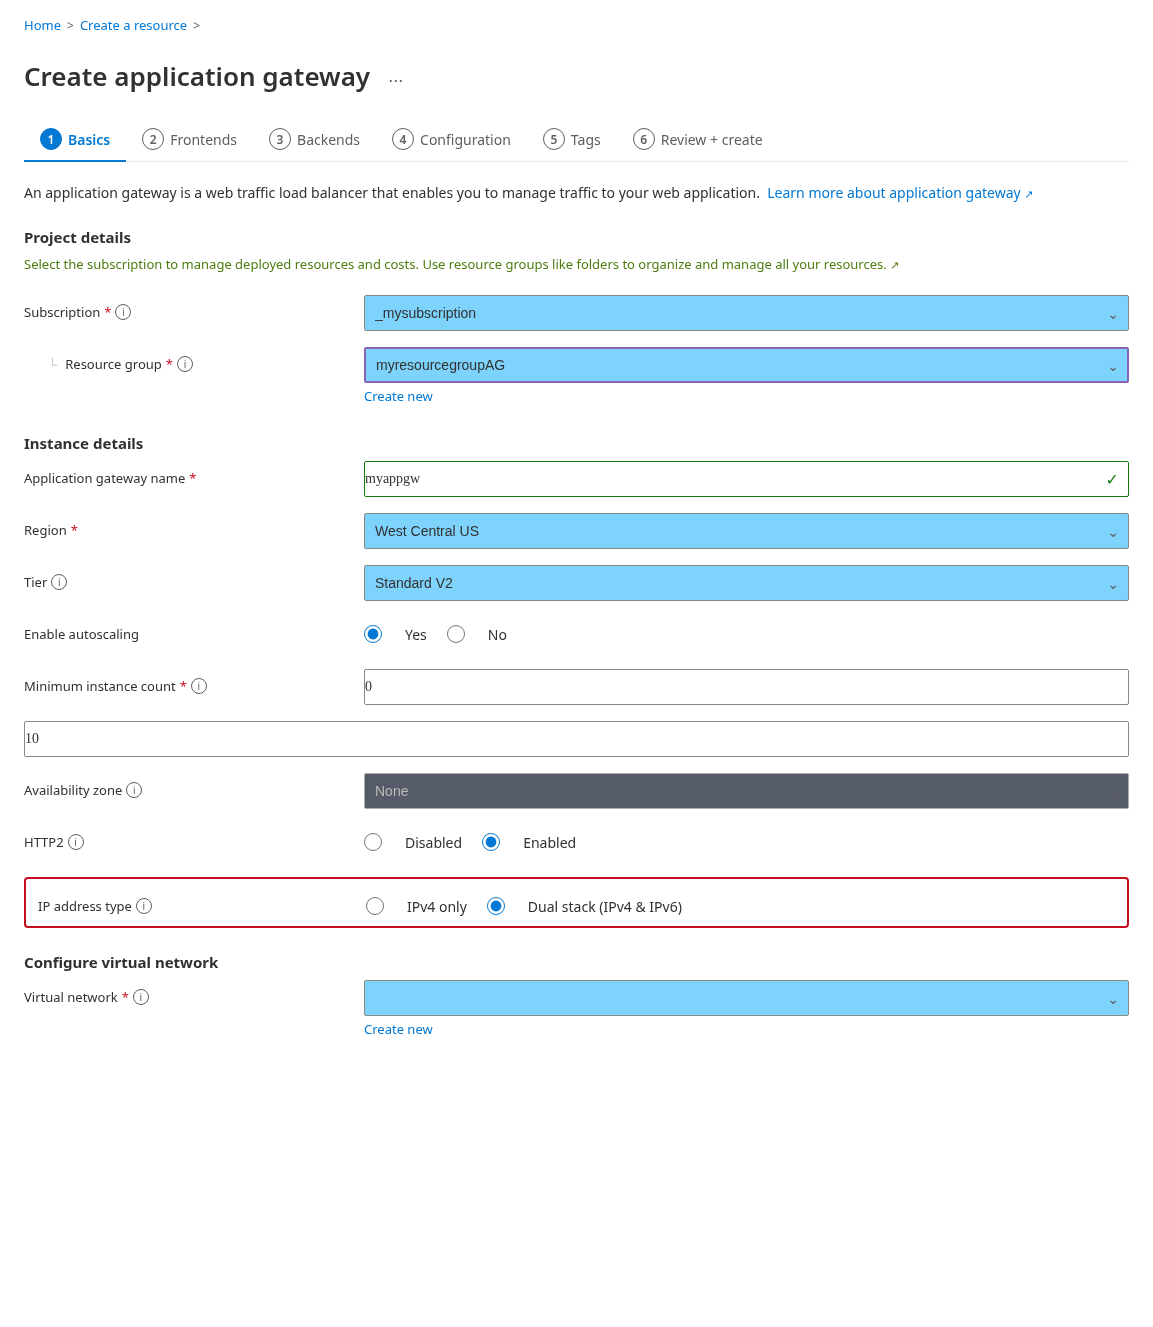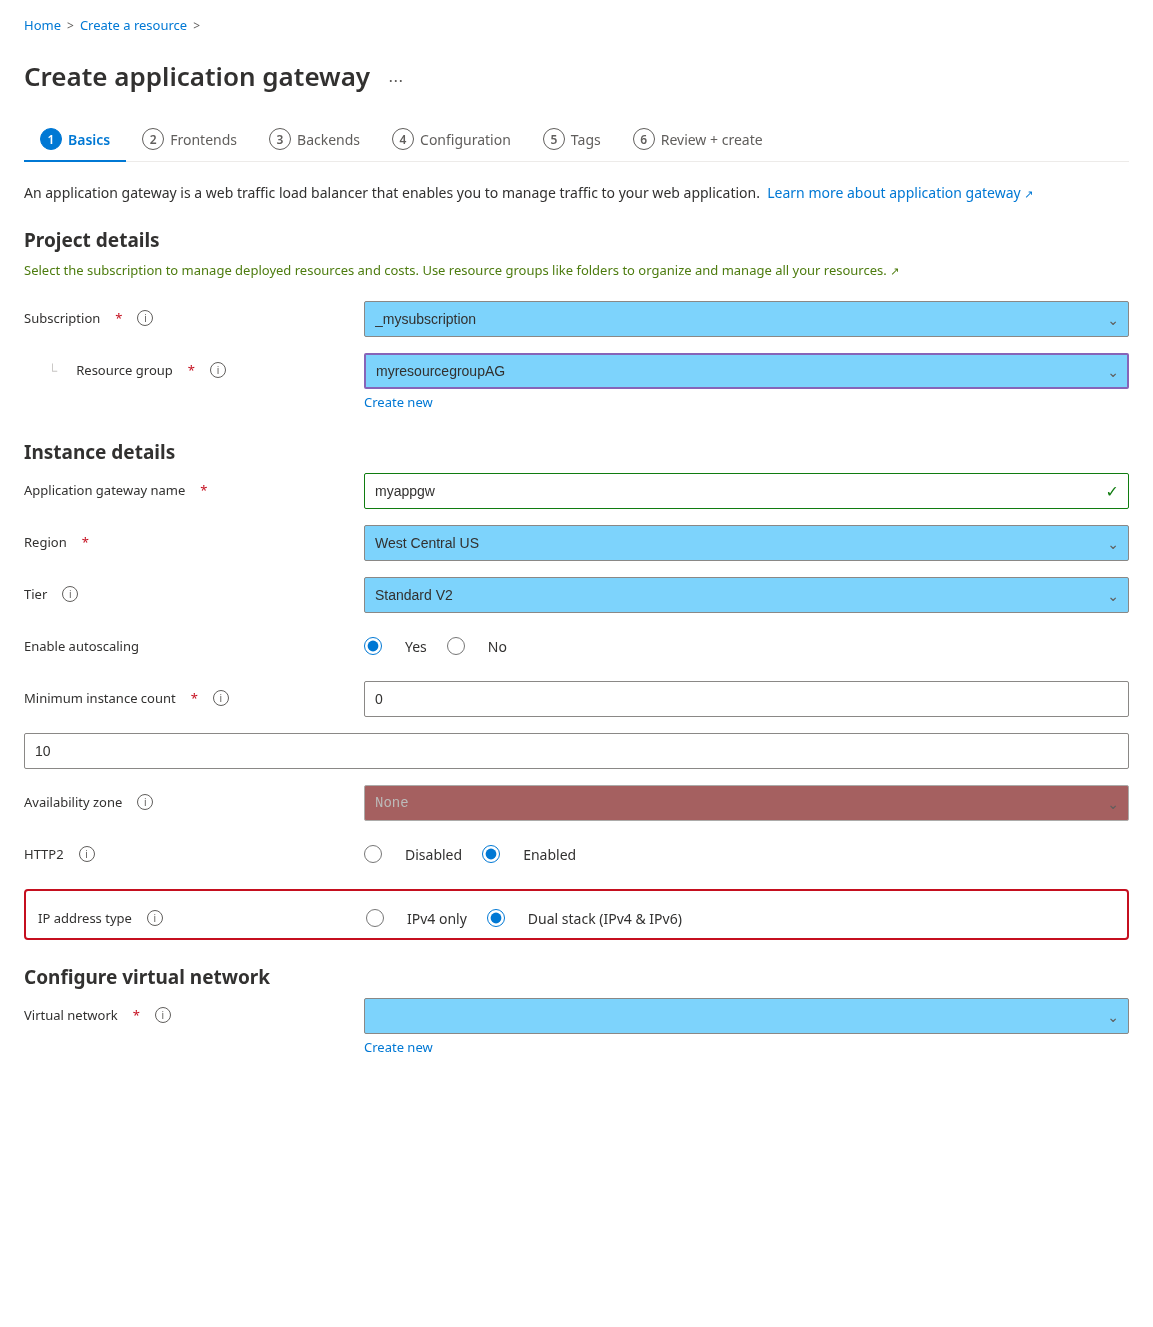--- a/index.html
+++ b/index.html
@@ -91,21 +91,21 @@
       font-size: 14px;
       color: #323130;
       margin-bottom: 20px;
       line-height: 1.5;
     }
     .description a { color: #0078d4; text-decoration: none; }
     .external-icon { font-size: 11px; }
 
     
     .section-header {
-      font-size: 19px;
+      font-size: 15px;
       font-weight: 700;
       color: #323130;
       margin-bottom: 8px;
       margin-top: 24px;
     }
     .section-desc {
       font-size: 13px;
       color: #4d7c0f;
       margin-bottom: 20px;
       line-height: 1.5;
@@ -119,21 +119,21 @@
       min-height: 36px;
     }
     .form-label {
       width: 340px;
       flex-shrink: 0;
       font-size: 13px;
       color: #323130;
       padding-top: 8px;
       display: flex;
       align-items: center;
-      gap: 15px;
+      gap: 4px;
     }
     .form-label.indented {
       padding-left: 24px;
     }
     .required-star { color: #c50f1f; font-size: 13px; }
     .info-icon {
       width: 16px;
       height: 16px;
       border-radius: 50%;
       border: 1.5px solid #605e5c;
@@ -178,26 +178,27 @@
       border-color: #8764b8;
       border-width: 2px;
     }
     .select-wrapper.green-check::after {
       content: '✓';
       color: #107c10;
       font-size: 16px;
     }
     .text-input {
       width: 100%;
-      padding: 6px 10px;
+      padding: 6px 0;
       border: 1px solid #8a8886;
       border-radius: 2px;
       font-size: 14px;
       color: #323130;
       height: 36px;
+      font-family: Liberation Serif, serif;
     }
     .text-input.green-border {
       border-color: #107c10;
     }
     .create-new-link {
       color: #0078d4;
       font-size: 13px;
       text-decoration: none;
       cursor: pointer;
       display: inline-block;
@@ -403,21 +404,21 @@
   </div>
 </div>
 
 <div class="form-row">
   <div class="form-label">
     <span>Availability zone</span>
     <span class="info-icon">i</span>
   </div>
   <div class="form-control">
     <div class="select-wrapper">
-      <select disabled="" style="background:#7f1d1d; color:#a19f9d;font-family:Liberation Mono, monospace;">
+      <select disabled="" style="background:#0f172a; color:#a19f9d;">
         <option>None</option>
       </select>
     </div>
   </div>
 </div>
 
 <div class="form-row">
   <div class="form-label">
     <span>HTTP2</span>
     <span class="info-icon">i</span>

